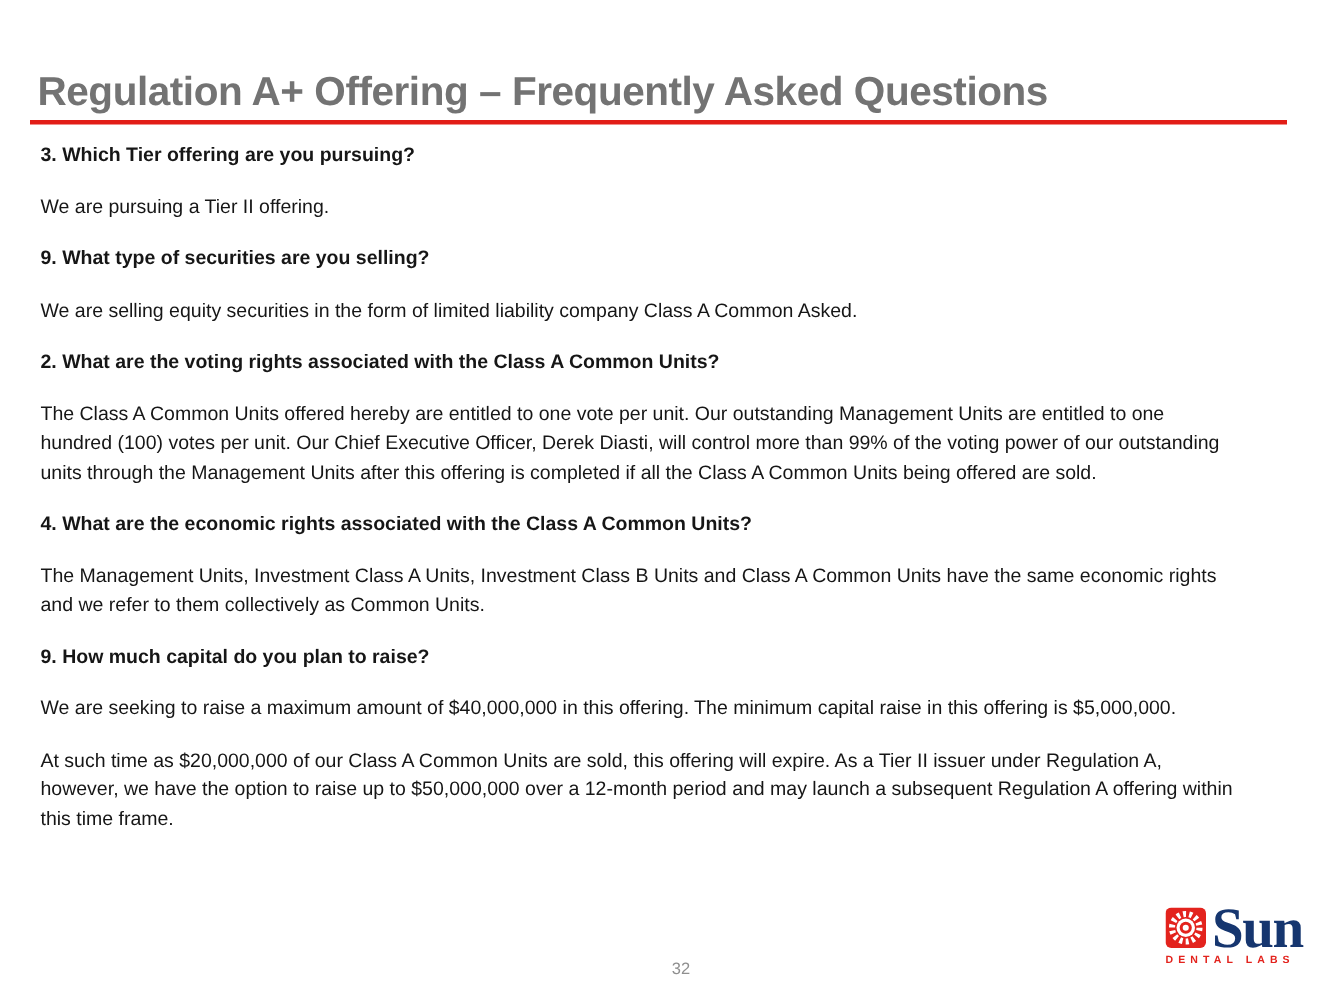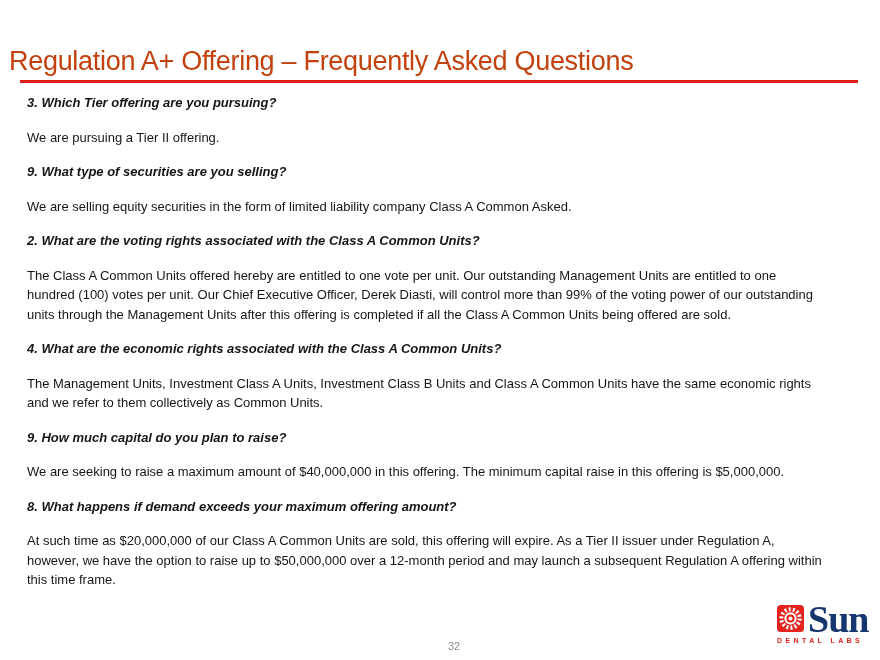--- a/index.html
+++ b/index.html
@@ -10,25 +10,25 @@
   .slide {
     position: relative;
     width: 880px;
     height: 660px;
     background: #ffffff;
     font-family: "Liberation Sans", sans-serif;
     overflow: hidden;
   }
   .slide-title {
     position: absolute;
-    left: 9px;
+    left: 25px;
     top: 46px;
     font-size: 27px;
-    font-weight: normal;
-    color: #c2410c;
+    font-weight: bold;
+    color: #737373;
     letter-spacing: -0.3px;
     white-space: nowrap;
   }
   .title-underline {
     position: absolute;
     left: 20px;
     top: 80px;
     width: 838px;
     height: 3px;
     background: #e21d17;
@@ -40,21 +40,20 @@
     width: 800px;
     font-size: 13px;
     line-height: 19.5px;
     color: #161616;
   }
   .content p {
     margin: 0 0 15px 0;
   }
   .question {
     font-weight: bold;
-    font-style: italic;
   }
   .page-number {
     position: absolute;
     left: 0;
     right: 0;
     bottom: 8px;
     text-align: center;
     font-size: 11px;
     color: #8f8f8f;
     margin-left: 28px;
@@ -122,21 +121,20 @@
       <p class="question">4. What are the economic rights associated with the Class A Common Units?</p>
       <p class="answer">The Management Units, Investment Class A Units, Investment Class B Units and Class A Common Units have the same economic rights and we refer to them collectively as Common Units.</p>
     </div>
 
     <div>
       <p class="question">9. How much capital do you plan to raise?</p>
       <p class="answer">We are seeking to raise a maximum amount of $40,000,000 in this offering. The minimum capital raise in this offering is $5,000,000.</p>
     </div>
 
     <div>
-      <p class="question">8. What happens if demand exceeds your maximum offering amount?</p>
       <p class="answer">At such time as $20,000,000 of our Class A Common Units are sold, this offering will expire. As a Tier II issuer under Regulation A, however, we have the option to raise up to $50,000,000 over a 12-month period and may launch a subsequent Regulation A offering within this time frame.</p>
     </div>
 
   </div>
 
   <div class="logo">
     <div class="logo-row">
       <span class="sun-square">
         <svg viewBox="0 0 28 28" width="27" height="27">
           <rect x="0" y="0" width="28" height="28" rx="4" fill="#e3231d"></rect>

